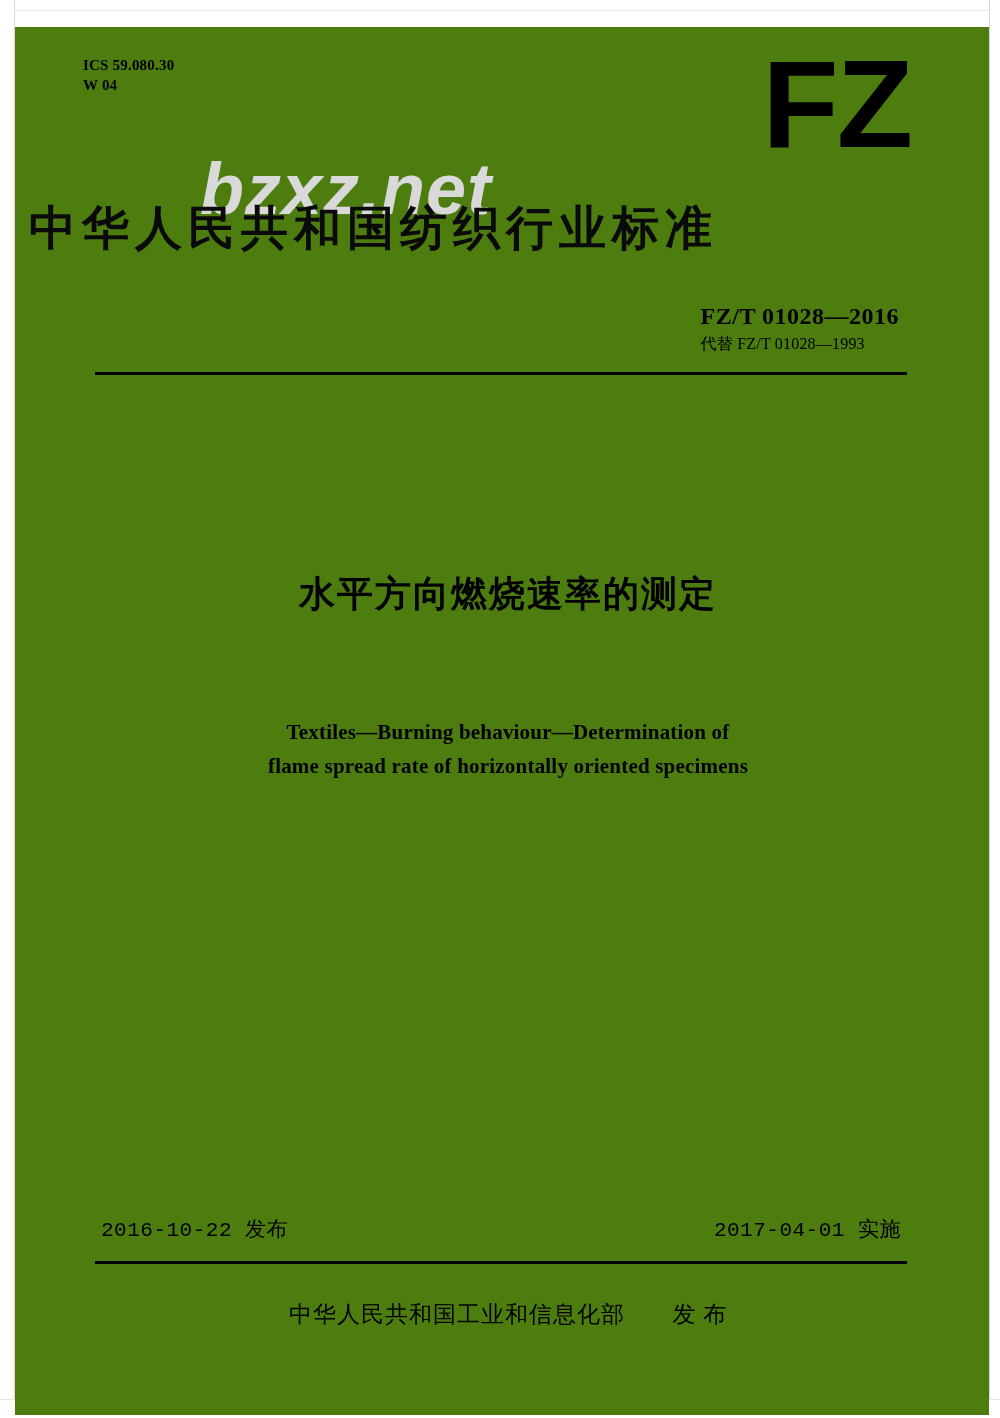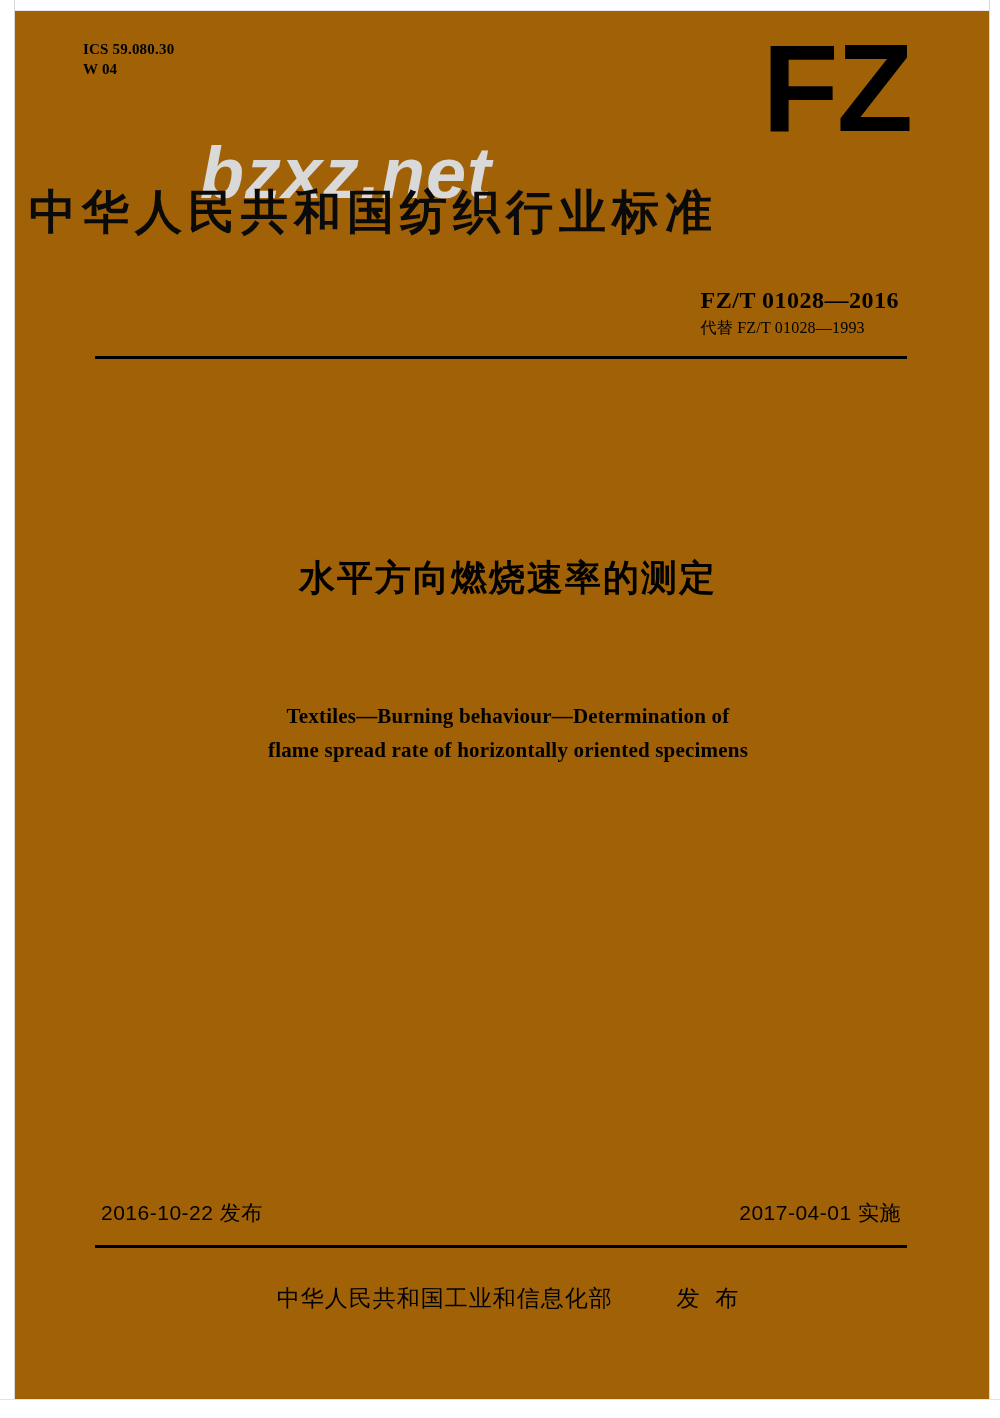--- a/index.html
+++ b/index.html
@@ -40,23 +40,23 @@
   }
   .page-edge-bottom {
     position: absolute;
     left: 0; bottom: 0;
     width: 1000px; height: 18px;
     background: #ffffff;
     border-top: 1px solid #e4e4e4;
   }
   .sheet {
     position: absolute;
-    left: 15px; top: 11px;
+    left: 15px; top: 27px;
     width: 974px; height: 1388px;
-    background: #a16207;
+    background: #4d7c0f;
   }
 
   
   .ics-block {
     position: absolute;
     left: 68px;
     top: 28px;
     font-family: "Liberation Serif", serif;
     font-weight: bold;
     font-size: 15px;
@@ -171,41 +171,41 @@
 
   
   .date-row {
     position: absolute;
     left: 86px;
     right: 88px;
     top: 1188px;
     display: flex;
     justify-content: space-between;
     align-items: flex-start;
-    font-family: Liberation Sans, sans-serif;
+    font-family: Liberation Mono, monospace;
     font-size: 21px;
     letter-spacing: 0.5px;
     gap: 40px;
   }
 
   .rule-bottom {
     position: absolute;
     left: 80px;
     right: 82px;
     top: 1234px;
     height: 3px;
     background: #000;
   }
 
   .publisher {
     position: absolute;
     left: 0; right: 0;
     top: 1272px;
     text-align: center;
-    font-family: Liberation Mono, monospace;
+    font-family: Liberation Serif, serif;
     font-size: 23px;
     letter-spacing: 1px;
     padding-left: 12px;
   }
   .publisher .gap { display: inline-block; width: 34px; }
 </style>
 </head>
 <body>
 
 <div class="page">

